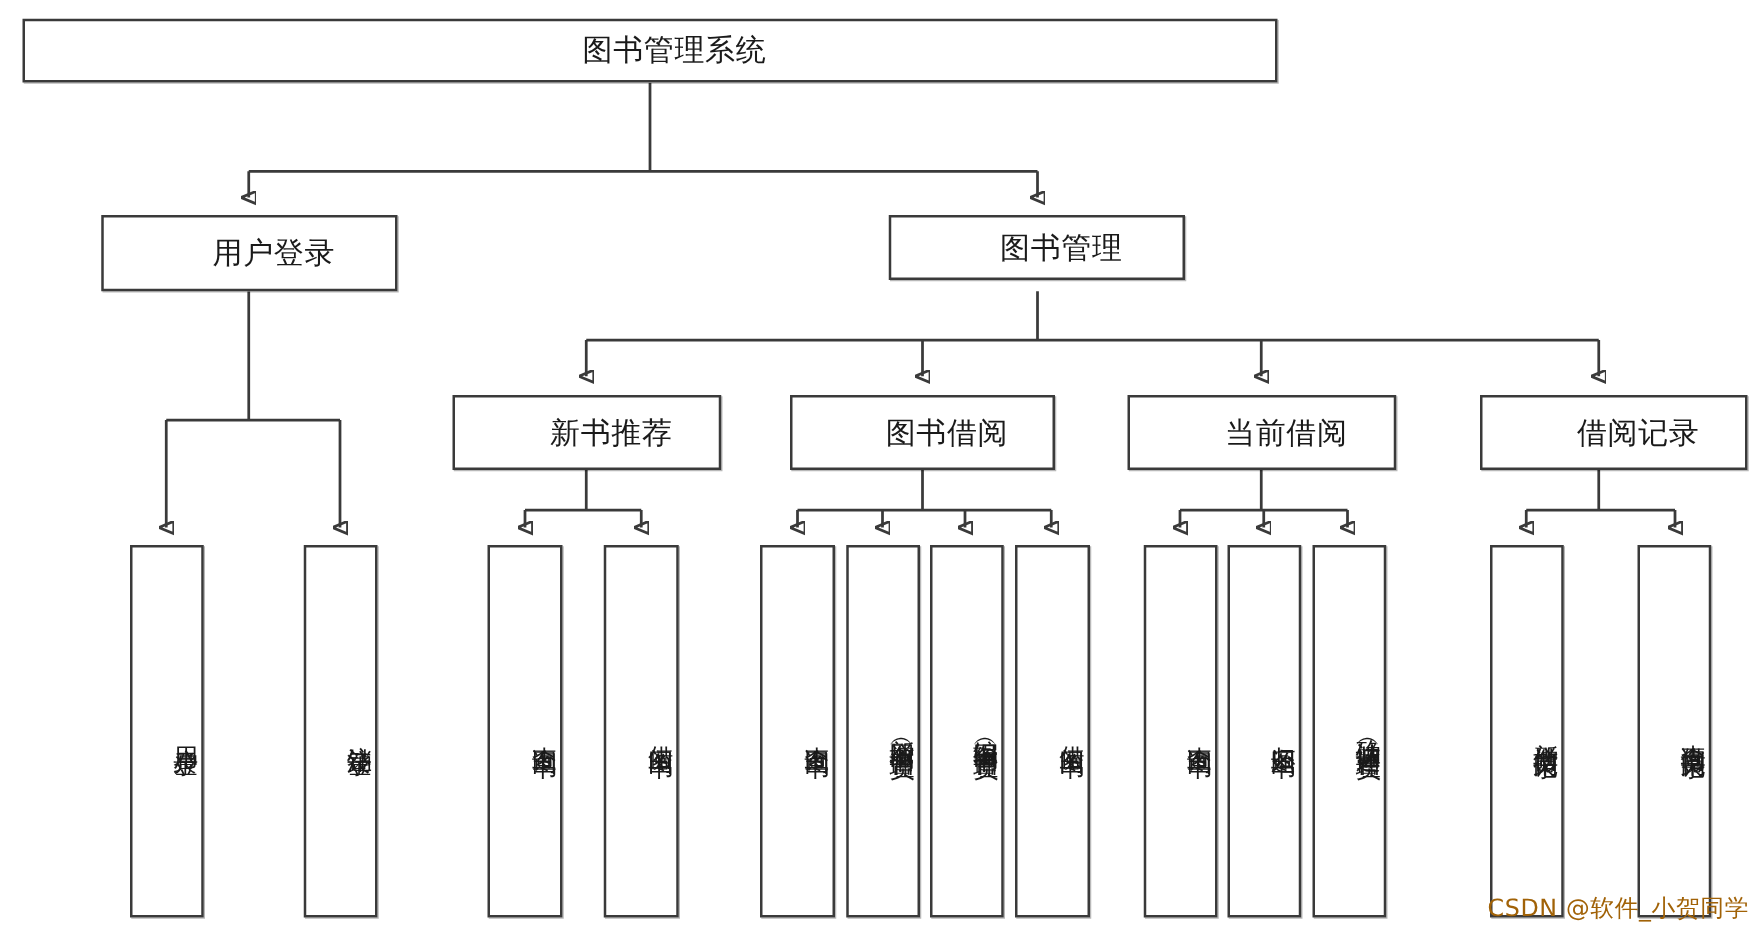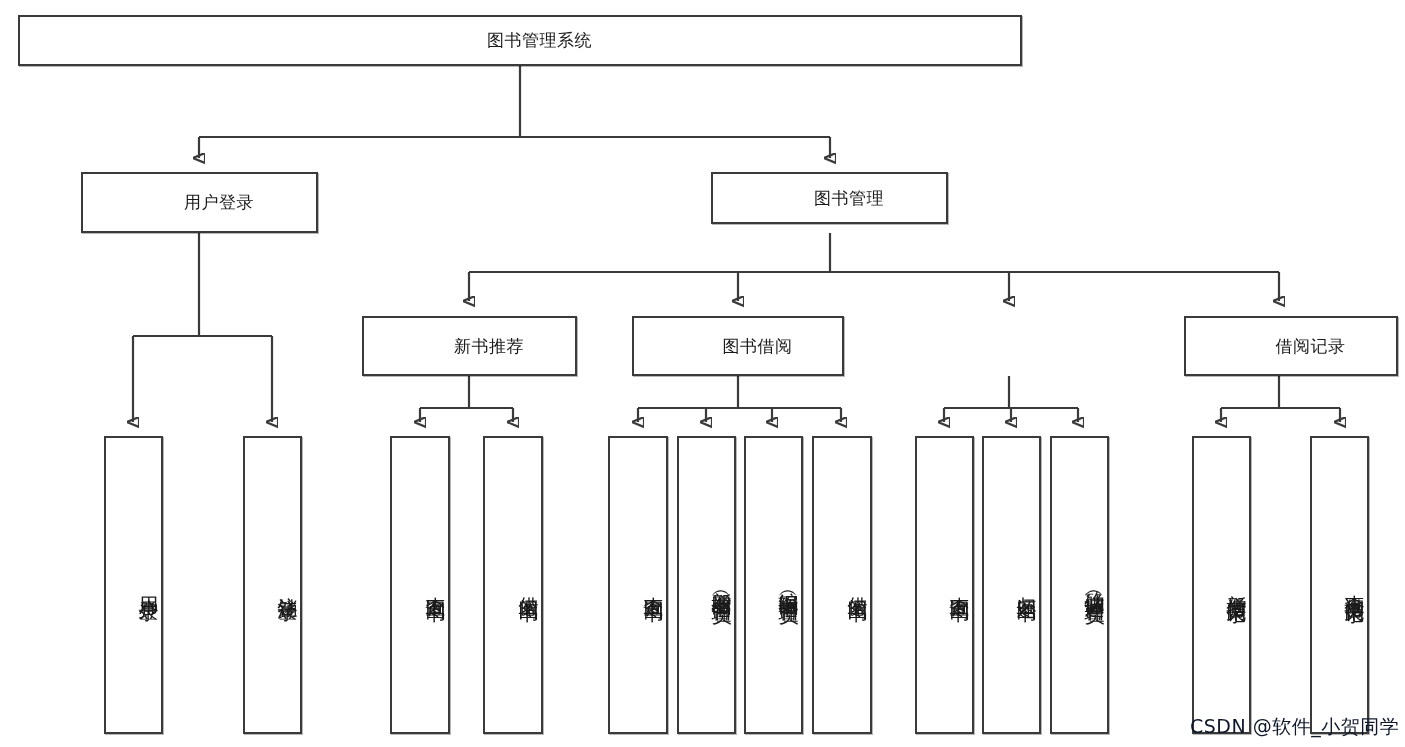--- a/index.html
+++ b/index.html
@@ -22,21 +22,21 @@
     box-sizing: border-box;
     border: 2px solid #3a3a3a;
     background: #ffffff;
     display: flex;
     align-items: center;
     justify-content: center;
     color: #1a1a1a;
     box-shadow: 1px 1px 0 rgba(0,0,0,0.28);
   }
   .node.horiz {
-    font-size: 17px;
+    font-size: 24px;
     letter-spacing: 0.5px;
     line-height: 1.2;
     padding-left: 39px;
   }
   .node.vert {
     writing-mode: vertical-rl;
     text-orientation: upright;
     font-size: 20px;
     line-height: 1.25;
     letter-spacing: 2px;
@@ -61,21 +61,21 @@
     height: 747px;
     pointer-events: none;
   }
   svg.links line, svg.links path {
     stroke: #3a3a3a;
     stroke-width: 2.2;
     fill: none;
   }
   .watermark {
     position: absolute;
-    color: #0f172a;
+    color: #a16207;
     font-size: 19px;
     left: 1190px;
     top: 714px;
     white-space: nowrap;
     letter-spacing: 0.5px;
   }
 </style>
 </head>
 <body>
 
@@ -145,20 +145,23 @@
   </div>
 
   <div class="node horiz" style="left:362px; top:316px; width:215px; height:60px;">
     <span>新书推荐</span>
   </div>
 
   <div class="node horiz" style="left:632px; top:316px; width:212px; height:60px;">
     <span>图书借阅</span>
   </div>
 
+  <div class="node horiz" style="left:902px; top:316px; width:215px; height:60px;">
+    <span>当前借阅</span>
+  </div>
 
   <div class="node horiz" style="left:1172px; top:316px; width:214px; height:60px;margin-left:12px;">
     <span>借阅记录</span>
   </div>
 
   <div class="node vert" style="left:104px; top:436px; width:59px; height:298px;">
     <span class="vlabel">用户登录</span>
   </div>
 
   <div class="node vert" style="left:243px; top:436px; width:59px; height:298px;">

